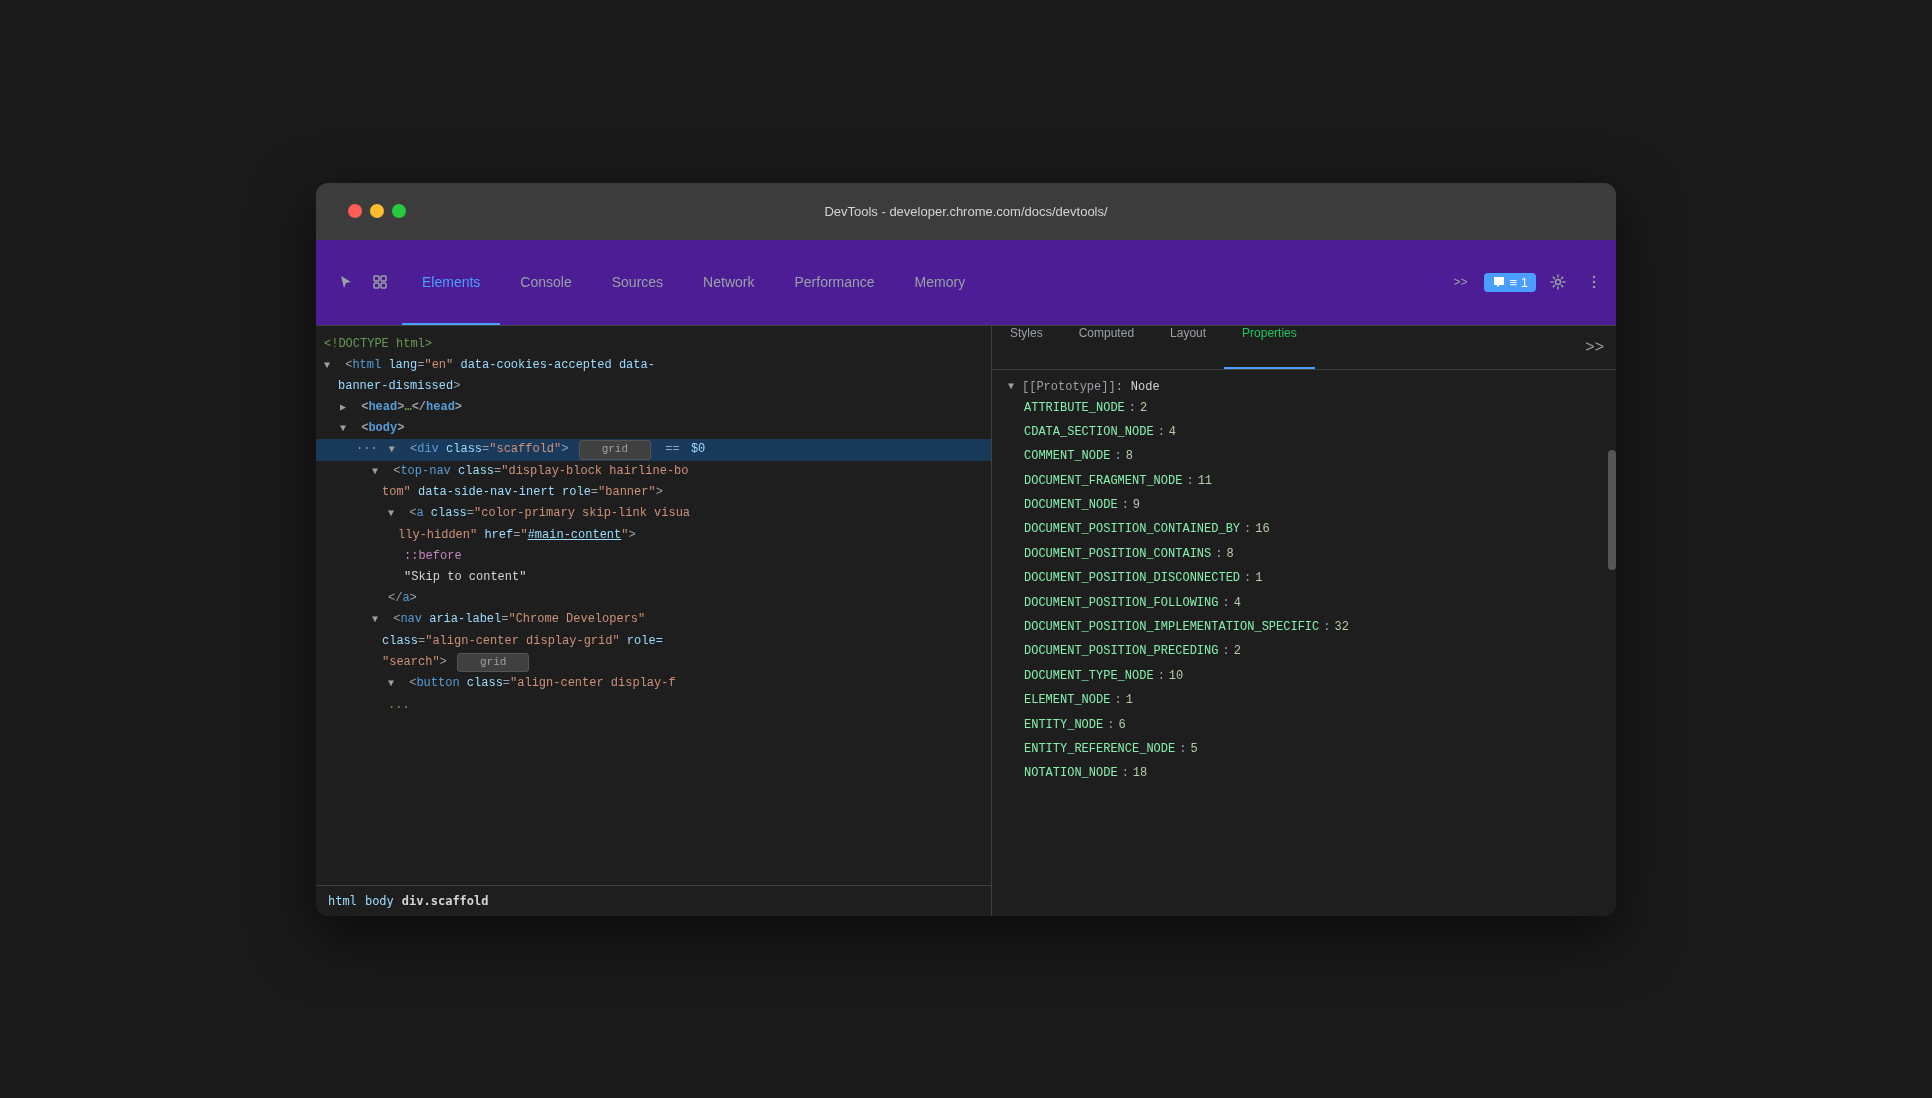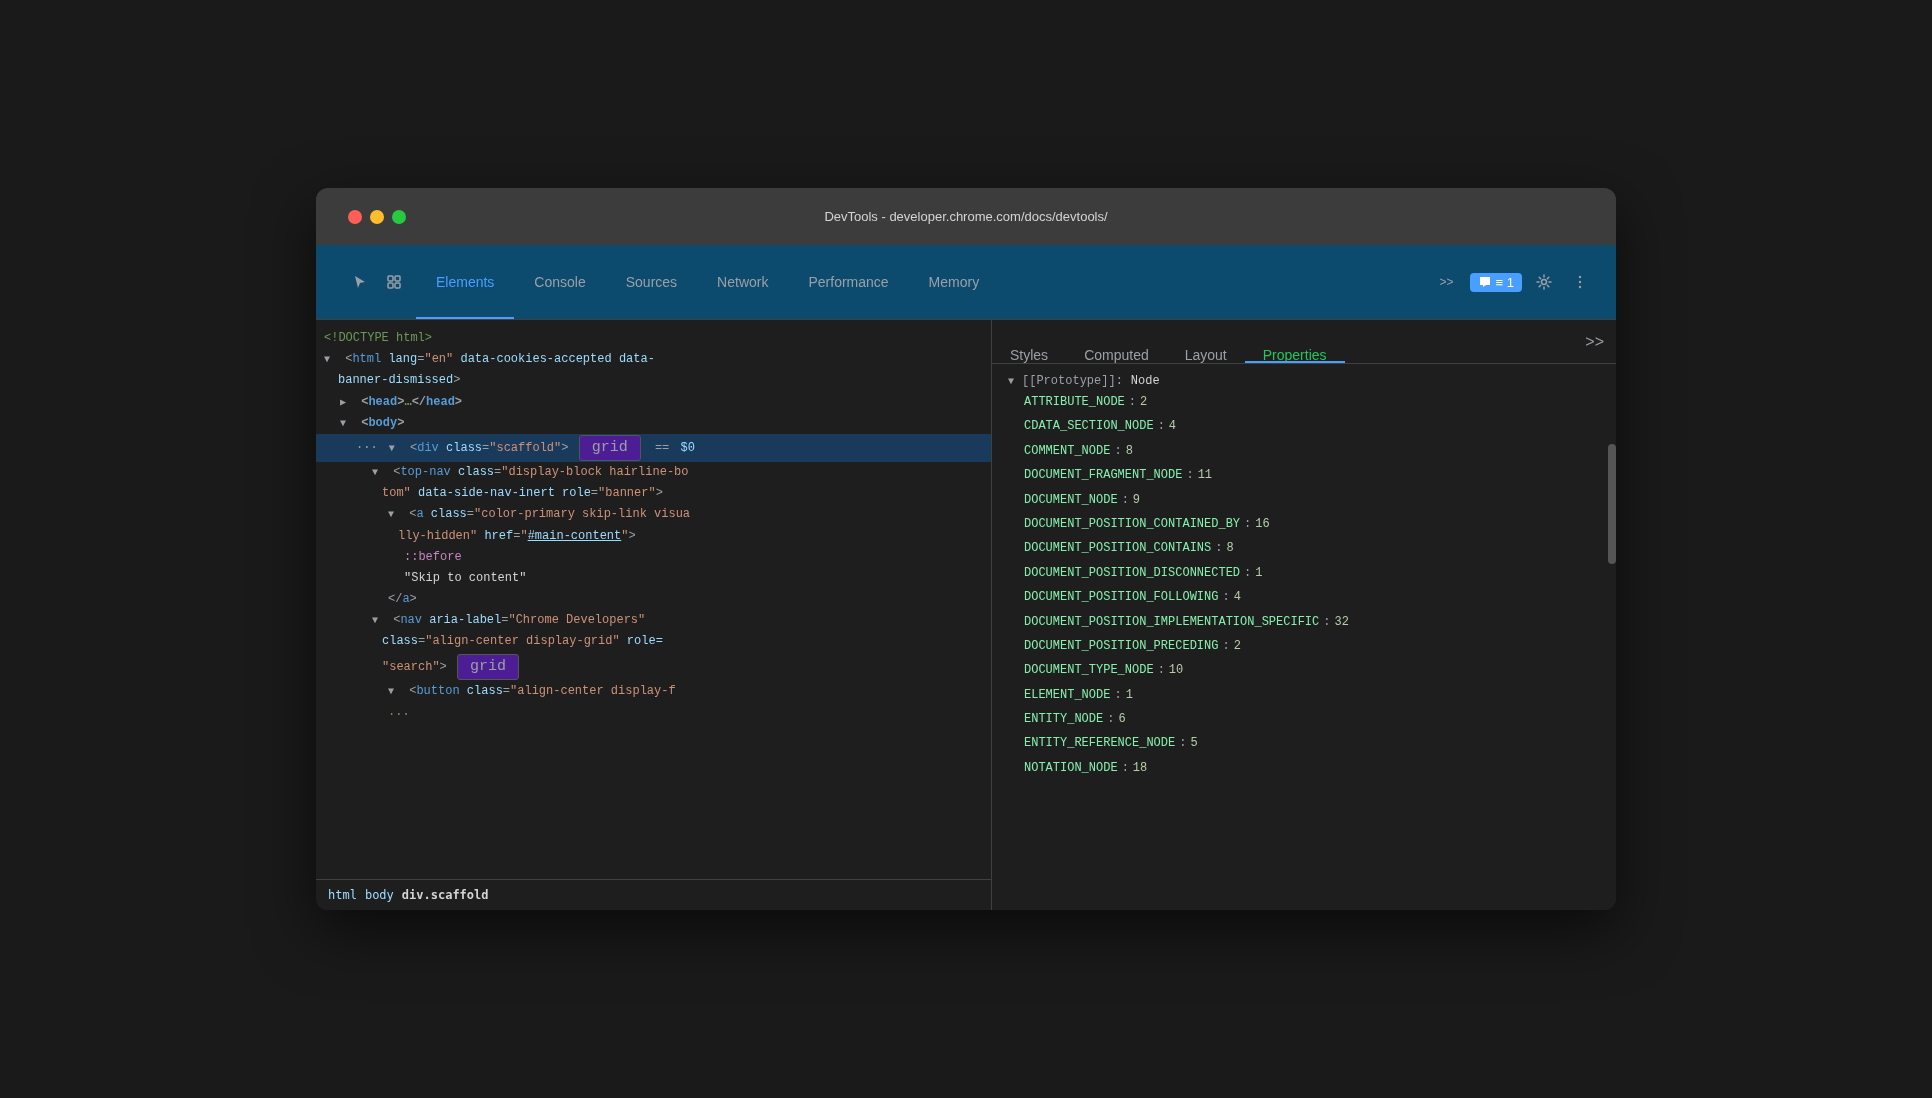--- a/index.html
+++ b/index.html
@@ -43,26 +43,26 @@
     .title-bar-title {
       position: absolute;
       left: 50%;
       transform: translateX(-50%);
       color: #d4d4d4;
       font-size: 13px;
       font-weight: 400;
     }
     
     .tab-bar {
-      background: #0c4a6e;
-      height: 75px;
+      background: #4c1d95;
+      height: 86px;
       display: flex;
       align-items: stretch;
       border-bottom: 1px solid #404040;
-      padding: 0 22px;
+      padding: 0 8px;
     }
     .tab-icons {
       display: flex;
       align-items: center;
       gap: 6px;
       padding: 0 8px;
     }
     .icon-btn {
       width: 28px;
       height: 28px;
@@ -174,25 +174,25 @@
     }
     .tag-bracket { color: #9aa0a6; }
     .tag-name { color: #569cd6; }
     .attr-name { color: #9cdcfe; }
     .attr-value { color: #ce9178; }
     .comment { color: #6a9955; }
     .pseudo { color: #c586c0; }
     .string-content { color: #d4d4d4; }
     .badge {
       display: inline-block;
-      background: #4c1d95;
+      background: #404040;
       border: 1px solid #555;
       border-radius: 3px;
-      padding: 0 12px;
-      font-size: 15px;
+      padding: 0 22px;
+      font-size: 11px;
       color: #9aa0a6;
       margin: 0 3px;
     }
     .eq-sign { color: #9aa0a6; margin: 0 4px; }
     .dollar-var { color: #9cdcfe; }
     .dots-btn {
       display: inline-block;
       color: #9aa0a6;
       margin-right: 4px;
       cursor: pointer;
@@ -223,23 +223,23 @@
     }
     .right-tabs {
       display: flex;
       align-items: stretch;
       border-bottom: 1px solid #404040;
       height: 44px;
     }
     .right-tab {
       padding: 0 18px;
       display: flex;
-      align-items: flex-end;
-      color: #9aa0a6;
-      font-size: 14px;
+      align-items: flex-start;
+      color: #9aa0a6;
+      font-size: 12px;
       cursor: pointer;
       position: relative;
     }
     .right-tab.active {
       color: #22c55e;
     }
     .right-tab.active::after {
       content: '';
       position: absolute;
       bottom: 0;

